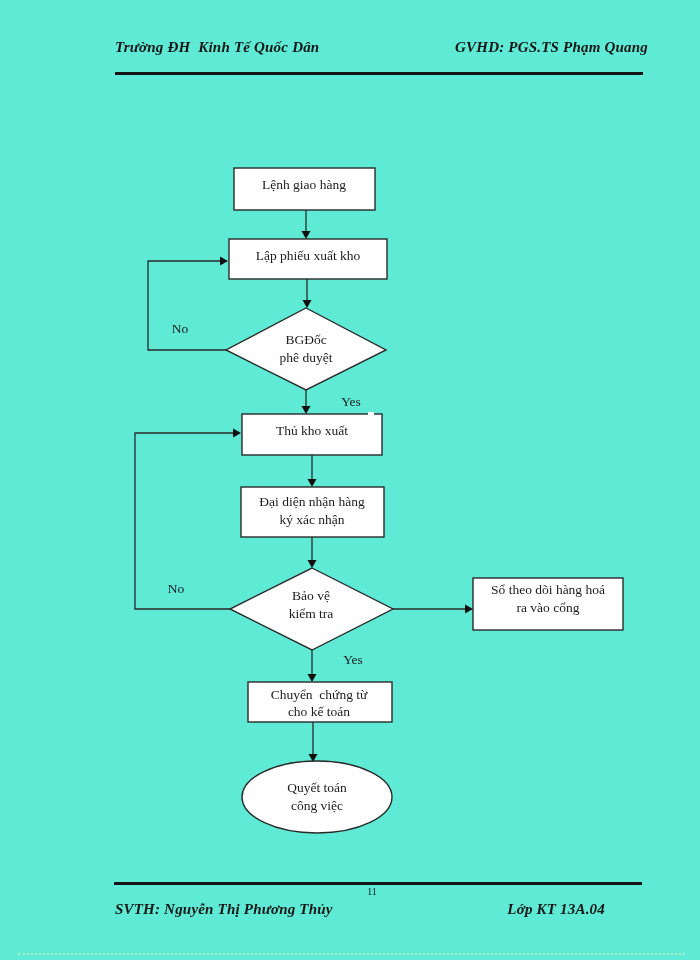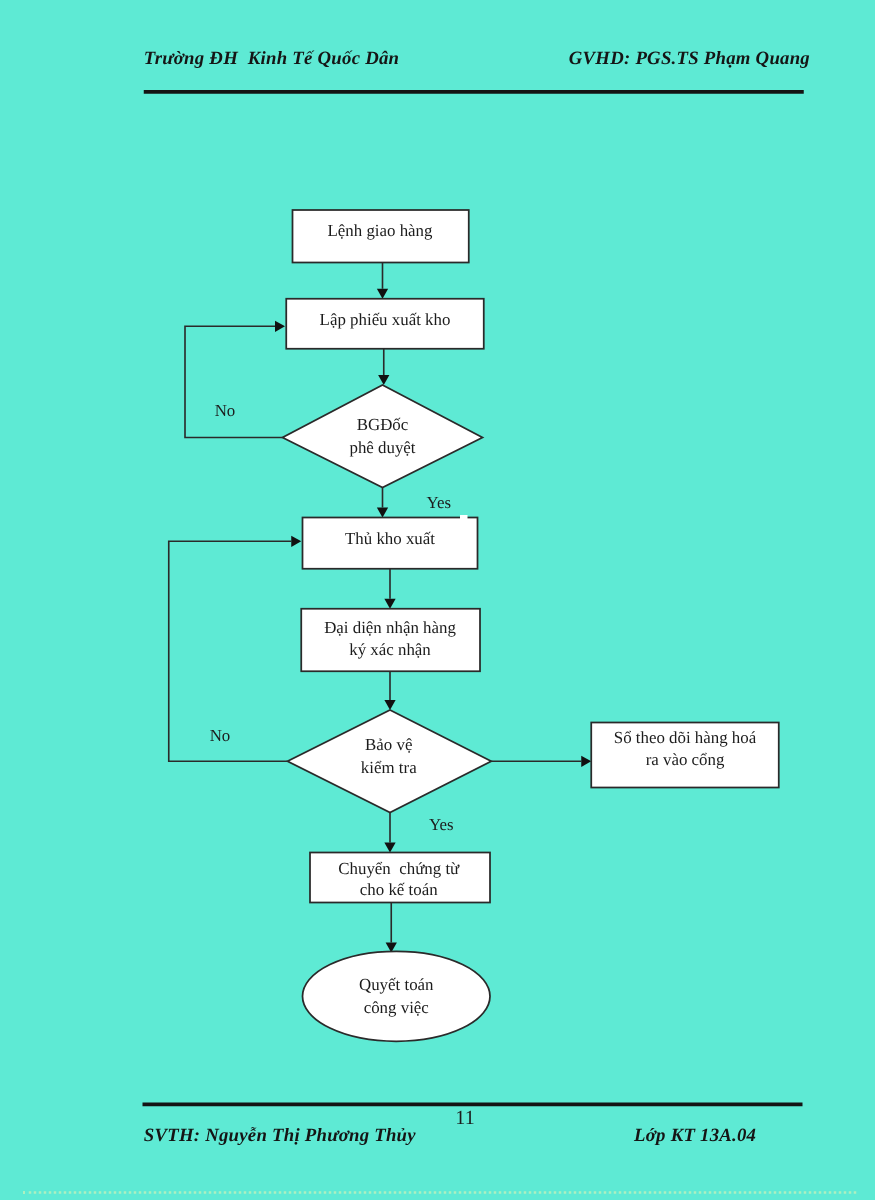--- a/index.html
+++ b/index.html
@@ -12,21 +12,21 @@
     position:absolute;top:39px;font-size:15px;font-weight:bold;font-style:italic;
     white-space:pre;color:#151515;letter-spacing:.2px;
   }
   .hdr-left{left:115px;}
   .hdr-right{right:52px;}
   .rule{position:absolute;height:3px;background:#141414;}
   .hdr-rule{left:115px;top:72px;width:528px;}
   .ftr-rule{left:114px;top:882px;width:528px;}
   .page-num{
     position:absolute;left:352px;top:886px;width:40px;text-align:center;
-    font-size:16px;color:#1c1c1c;
+    font-size:10px;color:#1c1c1c;
   }
   .ftr-text{
     position:absolute;top:901px;font-size:15px;font-weight:bold;font-style:italic;
     white-space:pre;color:#151515;letter-spacing:.2px;
   }
   .ftr-left{left:115px;}
   .ftr-right{right:95px;}
   .dotted-line{
     position:absolute;left:18px;top:953px;width:667px;height:0;
     border-top:2px dotted #aef0c0;

